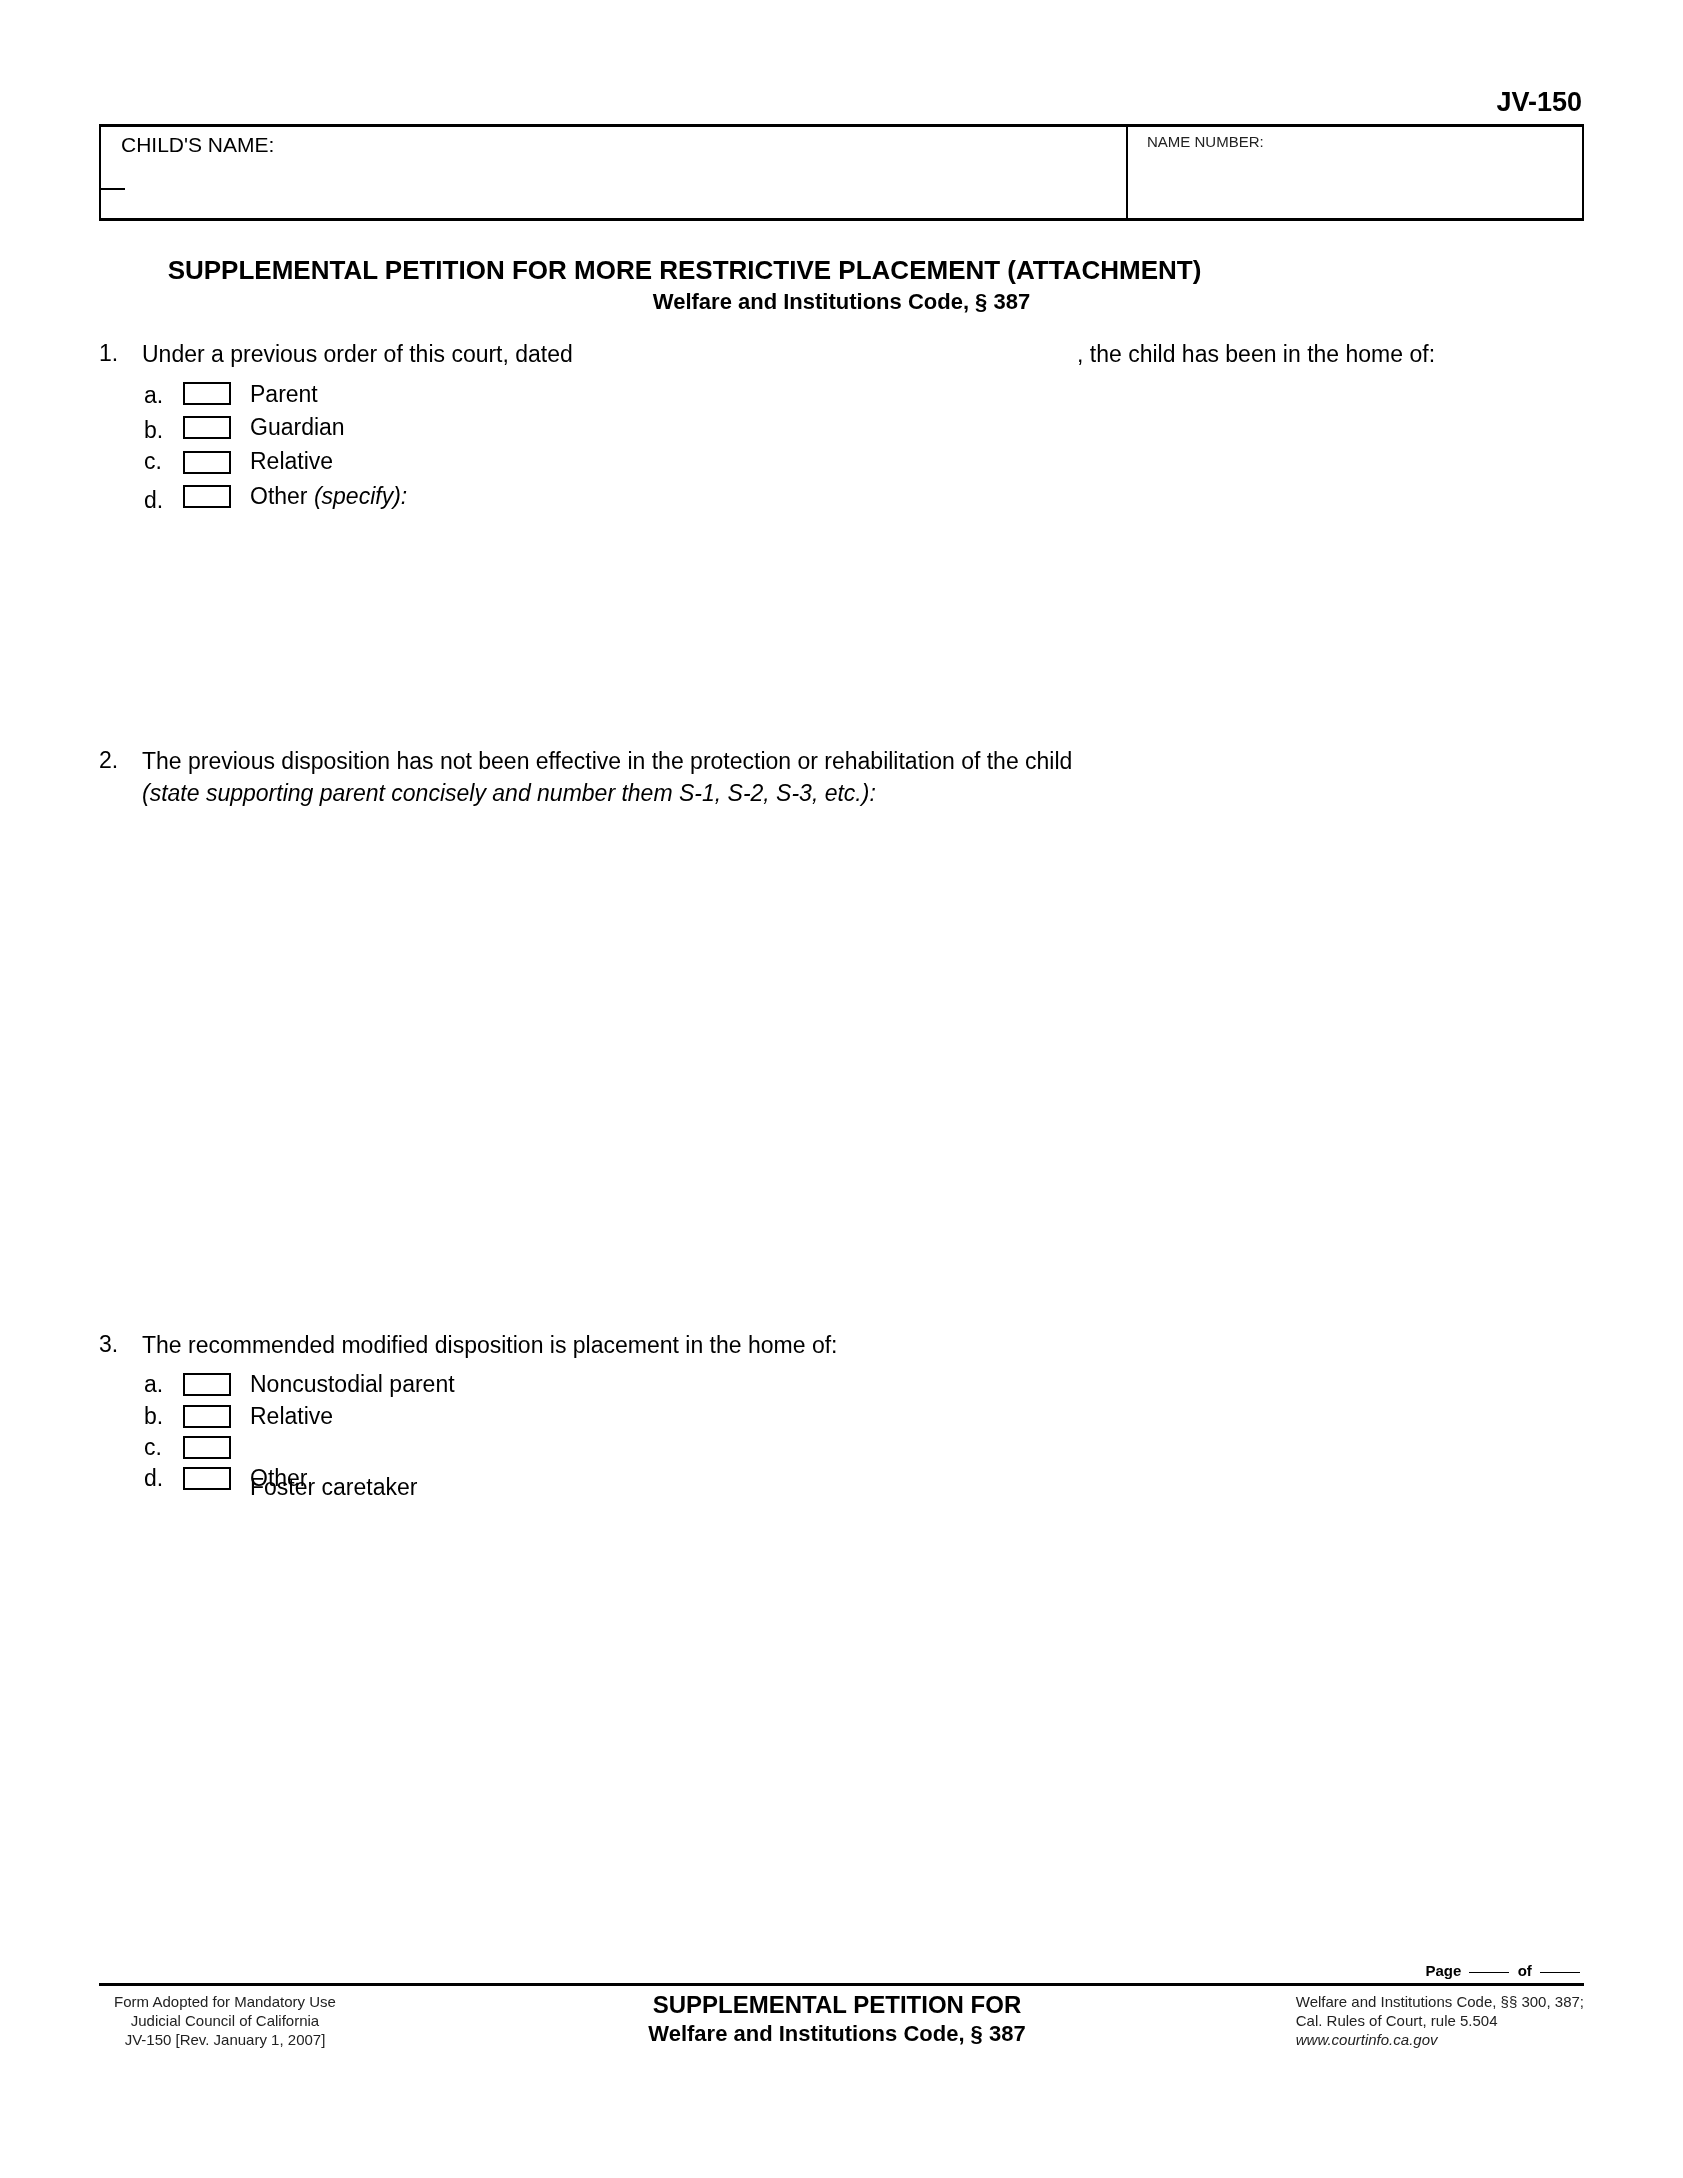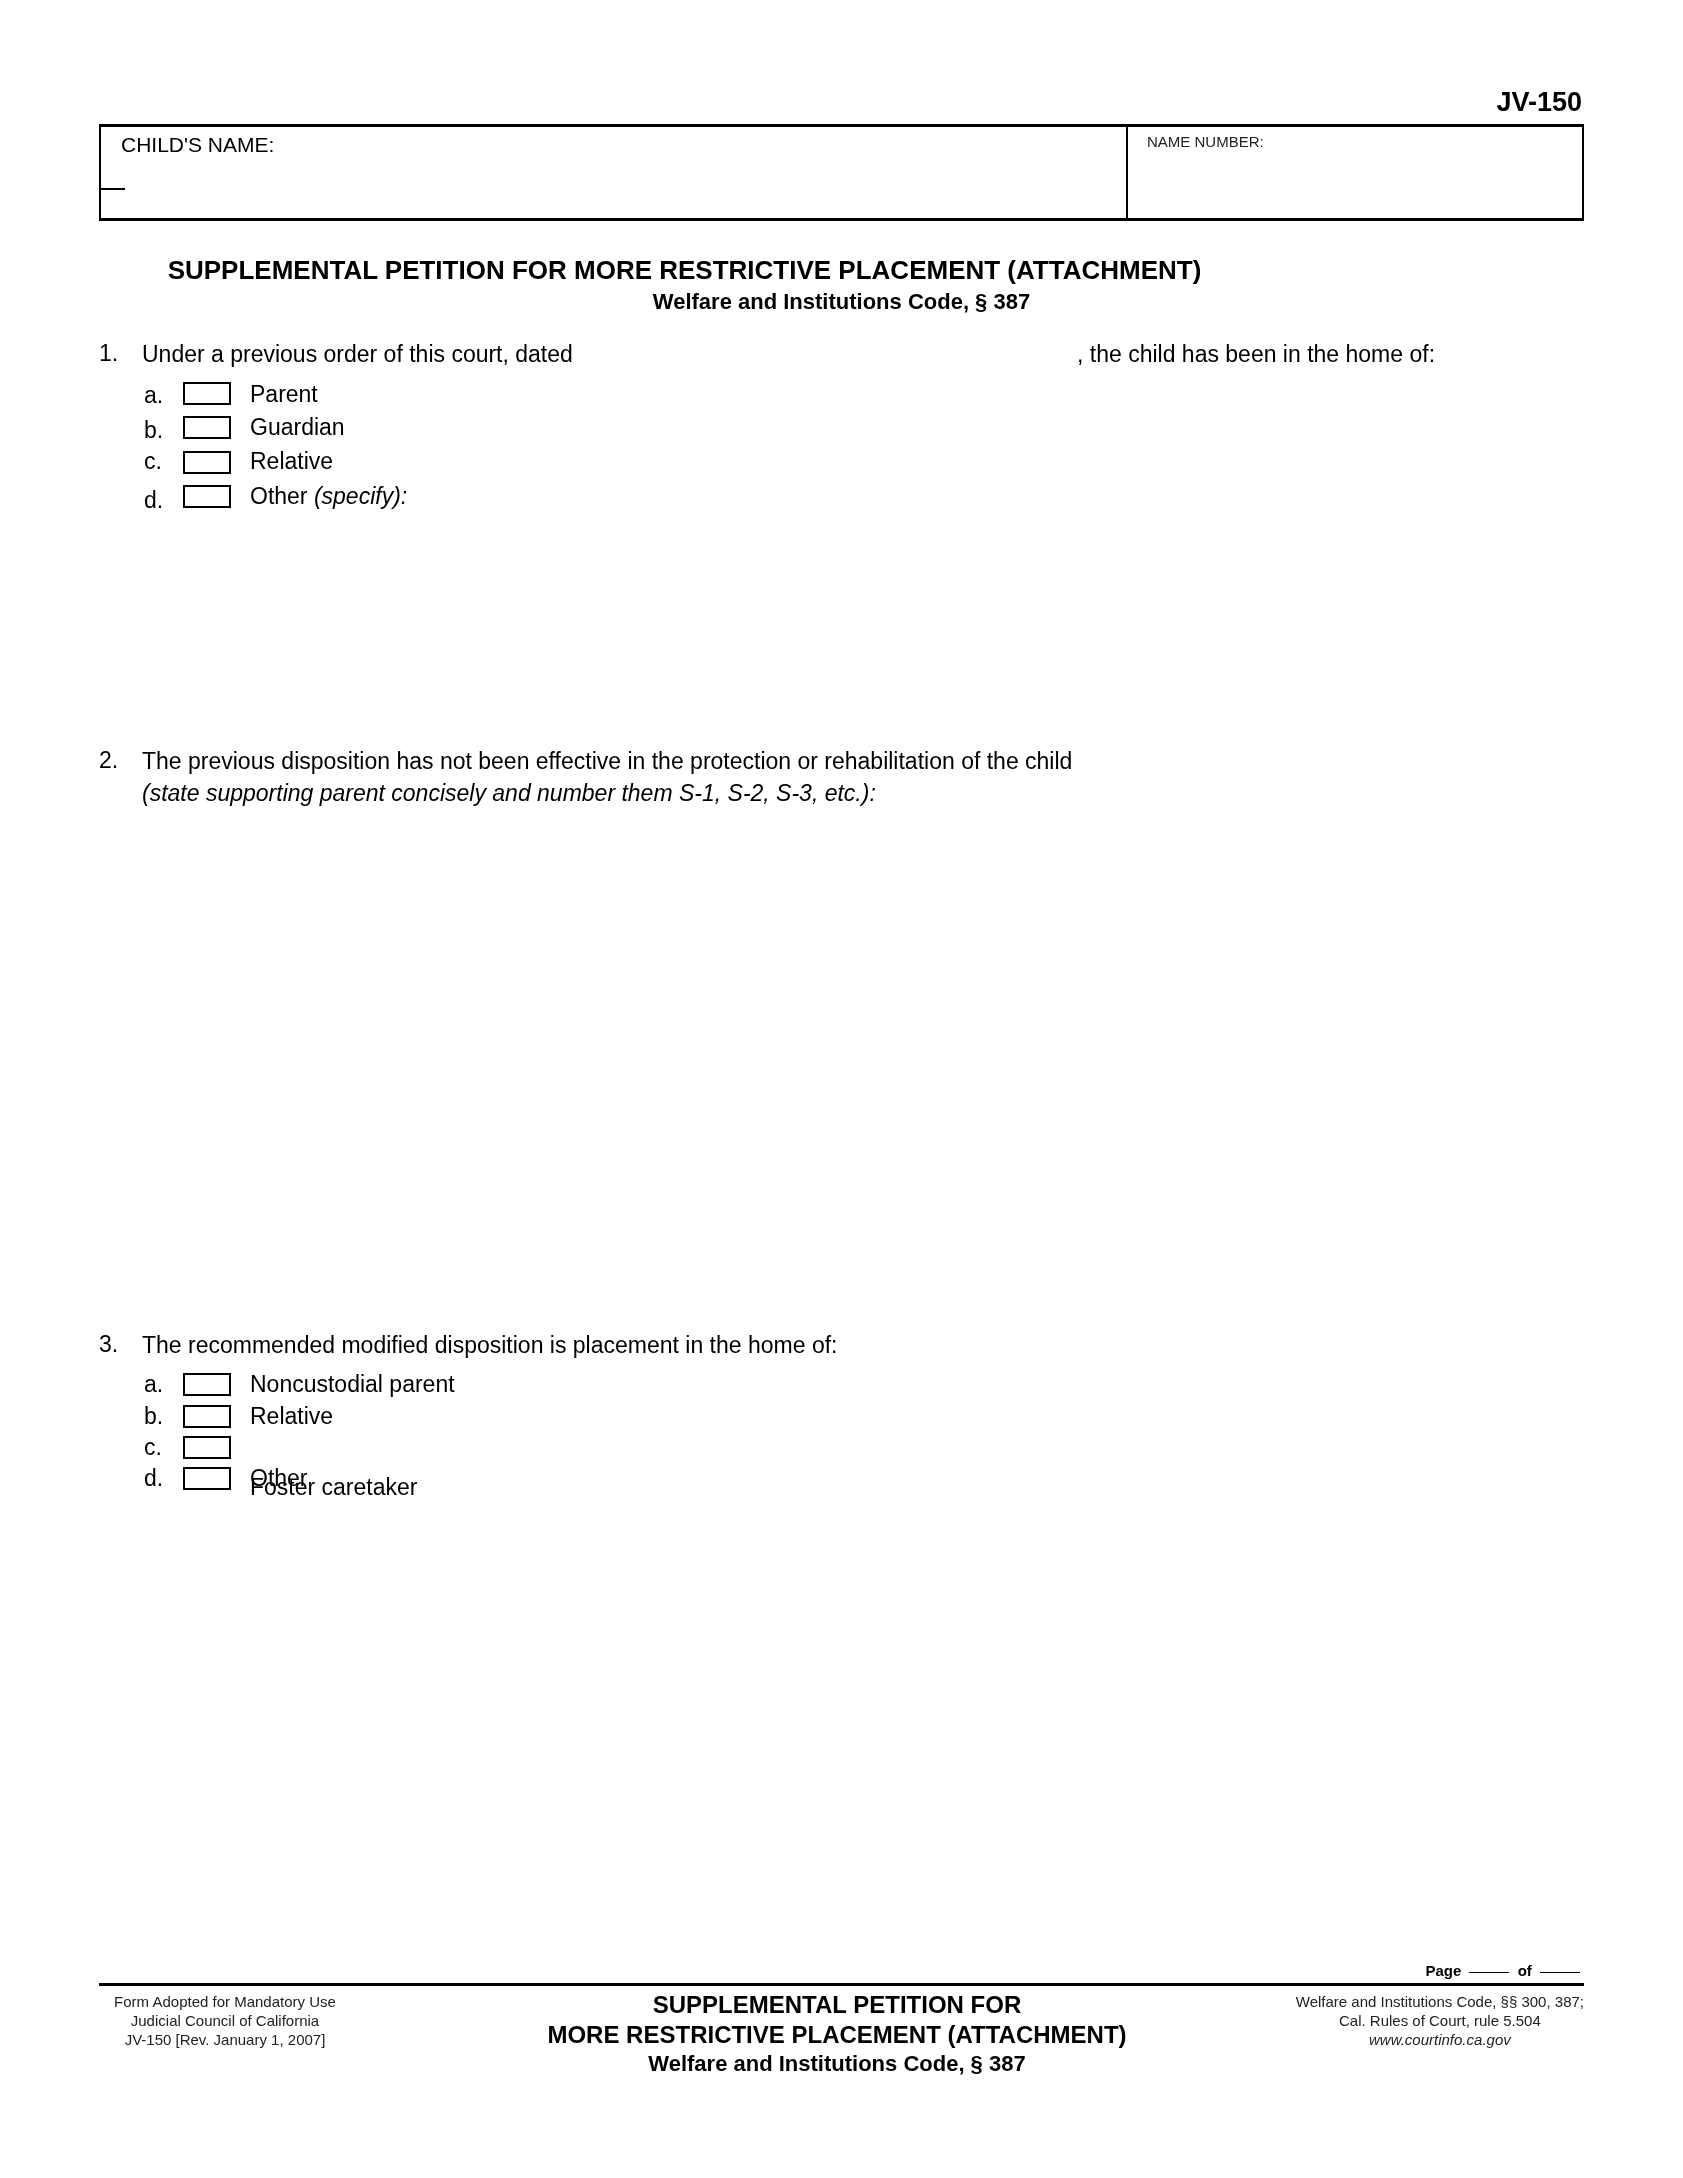--- a/index.html
+++ b/index.html
@@ -26,21 +26,21 @@
   .cb { position: absolute; width: 48px; height: 23px; border: 2px solid #000; box-sizing: border-box; background: #fff; cursor: pointer; }
   .date-input { position: absolute; left: 606px; top: 340px; width: 465px; height: 30px; border: none; background: transparent; outline: none;
                 font-family: "Liberation Sans", sans-serif; font-size: 22px; }
   .area { position: absolute; border: none; background: transparent; outline: none; resize: none;
           font-family: "Liberation Sans", sans-serif; font-size: 21px; }
   .footer-rule { position: absolute; left: 99px; top: 1983px; width: 1485px; border-top: 3px solid #000; }
   .foot-left { position: absolute; left: 99px; top: 1992px; width: 252px; text-align: center; font-size: 15px; line-height: 19px; color: #222; }
   .foot-center { position: absolute; left: 441px; top: 1990px; width: 792px; text-align: center; }
   .foot-center .l1, .foot-center .l2 { font-size: 24px; font-weight: bold; line-height: 30px; }
   .foot-center .l3 { font-size: 22px; font-weight: bold; line-height: 28px; }
-  .foot-right { position: absolute; right: 99px; top: 1992px; text-align: center; font-size: 15px; line-height: 19px; color: #222; }
+  .foot-right { position: absolute; right: 99px; top: 1992px; text-align: left; font-size: 15px; line-height: 19px; color: #222; }
   .page-of { position: absolute; right: 99px; top: 1962px; font-size: 15px; font-weight: bold; }
   .blank { display: inline-block; width: 40px; border-top: 1.5px solid #000; vertical-align: middle; margin: 0 4px; }
   .italic { font-style: italic; }
 </style>
 </head>
 <body>
 
 <div class="abs form-id">JV-150</div>
 
 <div class="caption-box">
@@ -113,21 +113,20 @@
 <div class="footer-rule"></div>
 
 <div class="foot-left">
   <div>Form Adopted for Mandatory Use</div>
   <div>Judicial Council of California</div>
   <div>JV-150 [Rev. January 1, 2007]</div>
 </div>
 
 <div class="foot-center">
   <div class="l1">SUPPLEMENTAL PETITION FOR</div>
-  <div class="l2">MORE RESTRICTIVE PLACEMENT (ATTACHMENT)</div>
   <div class="l3">Welfare and Institutions Code, § 387</div>
 </div>
 
 <div class="foot-right">
   <div>Welfare and Institutions Code, §§ 300, 387;</div>
   <div>Cal. Rules of Court, rule 5.504</div>
   <div class="italic">www.courtinfo.ca.gov</div>
 </div>
 
 

